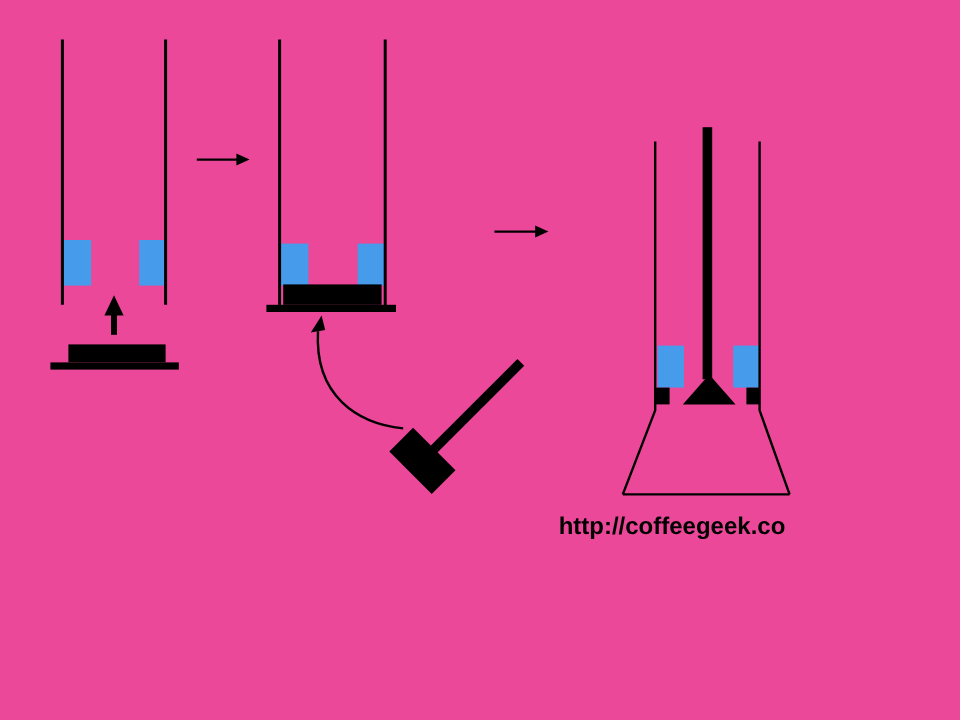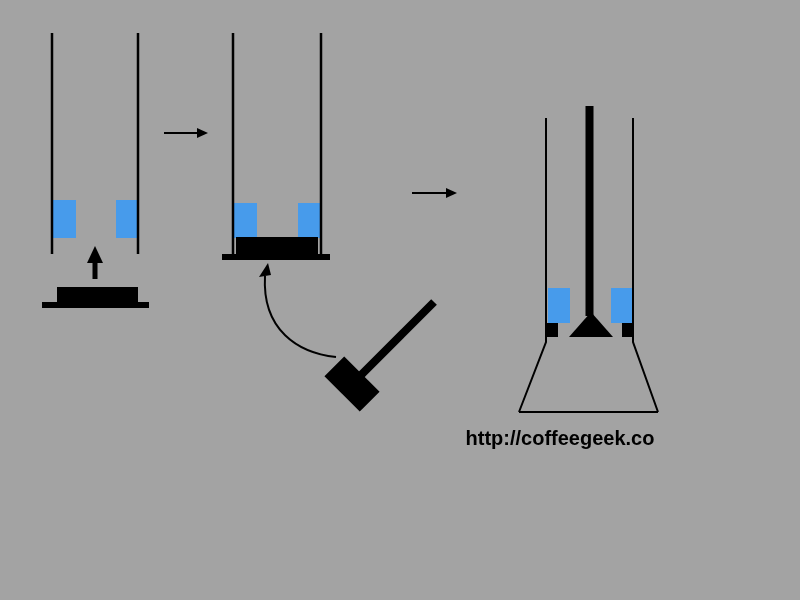--- a/index.html
+++ b/index.html
@@ -8,21 +8,21 @@
     width: 800px;
     height: 600px;
     background: #ffffff;
     font-family: "Liberation Sans", sans-serif;
     overflow: hidden;
   }
   .stage {
     position: relative;
     width: 800px;
     height: 600px;
-    background: #a3a3a3;
+    background: #ec4899;
   }
   svg { display: block; }
   .ink-stroke { stroke: #000000; fill: none; }
   .ink-fill { fill: #000000; stroke: none; }
   .gasket { fill: #479BEB; stroke: none; }
   .caption-text {
     font-family: "Liberation Sans", sans-serif;
     font-weight: 700;
     font-size: 20px;
     fill: #000000;

